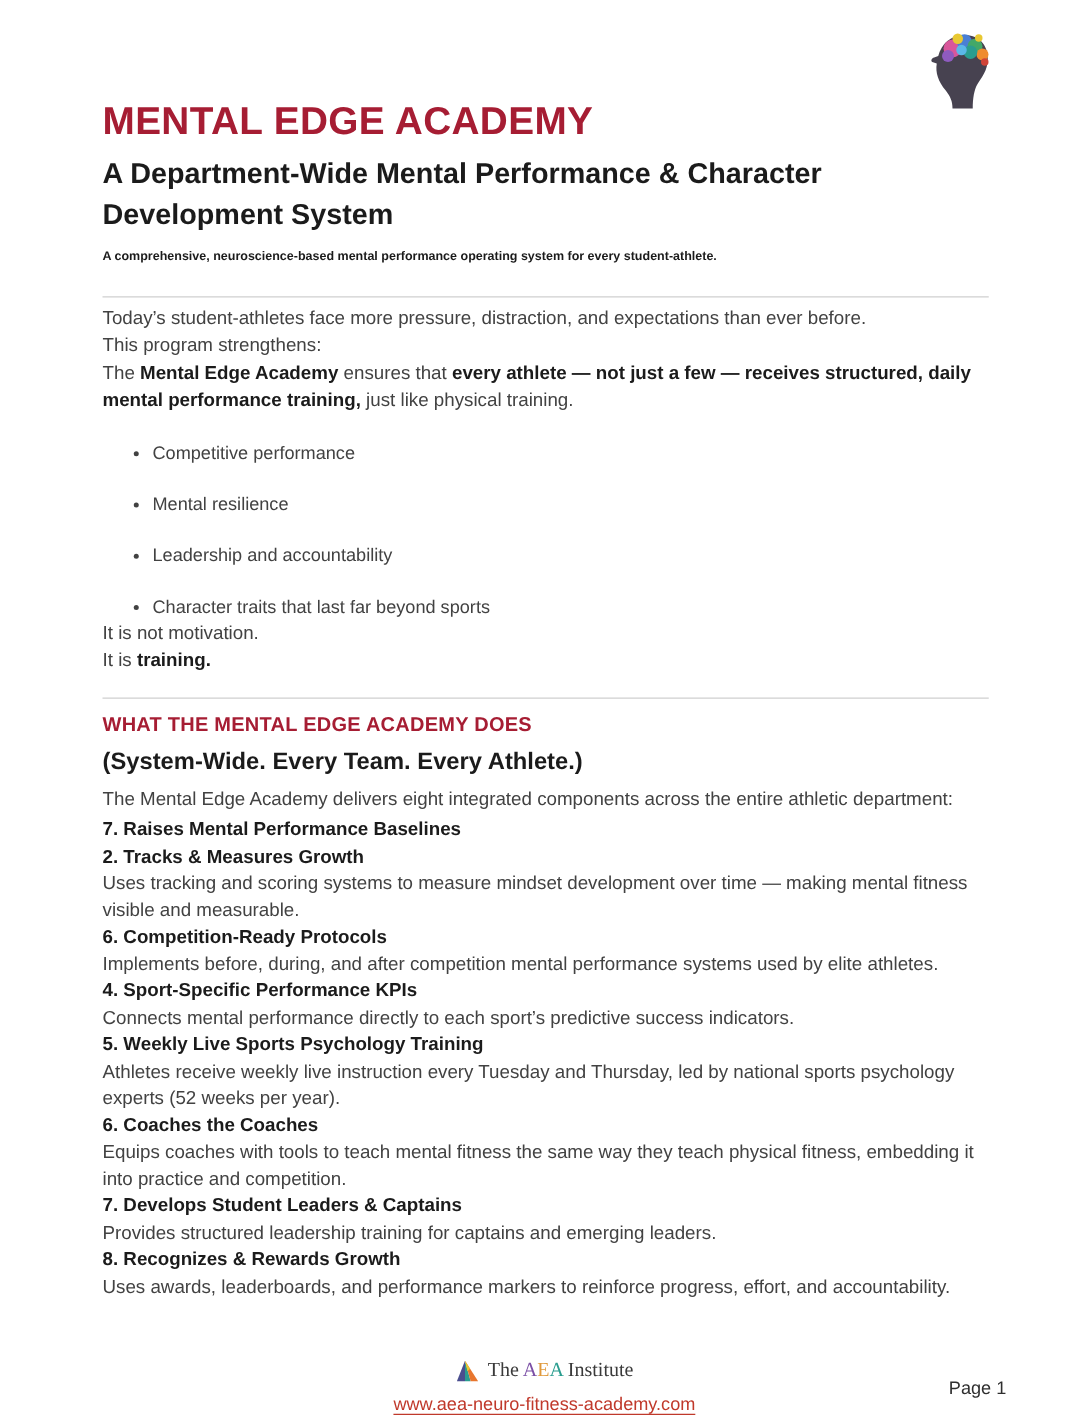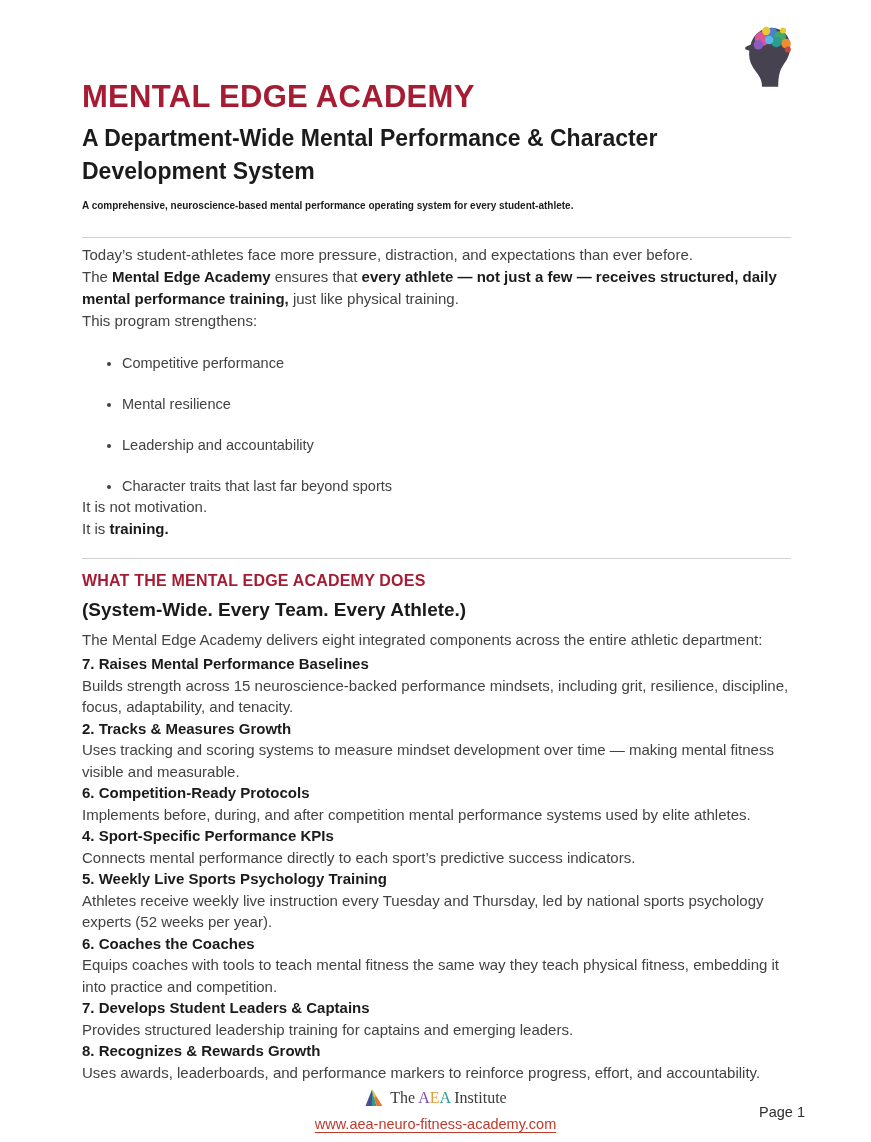--- a/index.html
+++ b/index.html
@@ -58,43 +58,42 @@
 
 <main class="content">
   <h1>MENTAL EDGE ACADEMY</h1>
   <h2>A Department-Wide Mental Performance &amp; Character Development System</h2>
   <p class="tagline">A comprehensive, neuroscience-based mental performance operating system for every student-athlete.</p>
 
   <hr class="div1">
 
   <section>
     <p class="first"><span>Today’s student-athletes face more pressure, distraction, and expectations than ever before.</span></p>
+    <p><span>This program strengthens:</span></p>
     <p><span>The </span><span class="b">Mental Edge Academy</span><span> ensures that </span><span class="b">every athlete — not just a few — receives structured, daily mental performance training,</span><span> just like physical training.</span></p>
-    <p><span>This program strengthens:</span></p>
     <ul>
       <li>Competitive performance</li>
       <li>Mental resilience</li>
       <li>Leadership and accountability</li>
       <li>Character traits that last far beyond sports</li>
     </ul>
     <p><span>It is not motivation.</span></p>
     <p><span>It is </span><span class="b">training.</span></p>
   </section>
 
   <hr class="div2">
 
   <section>
     <h3 class="second">WHAT THE MENTAL EDGE ACADEMY DOES</h3>
     <h4>(System-Wide. Every Team. Every Athlete.)</h4>
     <p class="intro">The Mental Edge Academy delivers eight integrated components across the entire athletic department:</p>
 
     <div class="items">
       <div class="item">
         <p class="item-title">7. Raises Mental Performance Baselines</p>
-        <p class="item-desc">Builds strength across 15 neuroscience-backed performance mindsets, including grit, resilience, discipline, focus, adaptability, and tenacity.</p>
       </div>
       <div class="item">
         <p class="item-title">2. Tracks &amp; Measures Growth</p>
         <p class="item-desc">Uses tracking and scoring systems to measure mindset development over time — making mental fitness visible and measurable.</p>
       </div>
       <div class="item">
         <p class="item-title">6. Competition-Ready Protocols</p>
         <p class="item-desc">Implements before, during, and after competition mental performance systems used by elite athletes.</p>
       </div>
       <div class="item">

